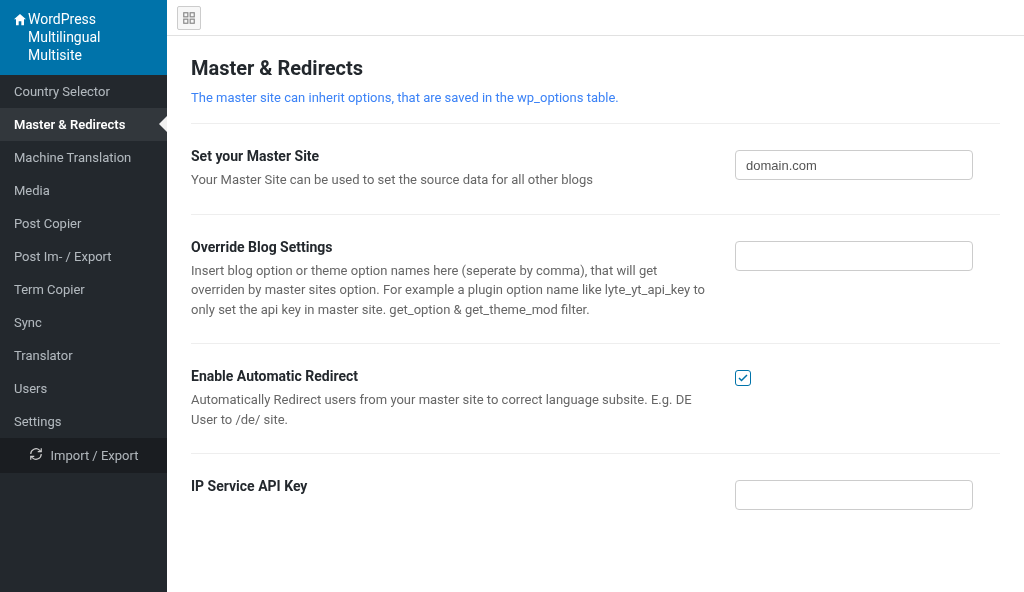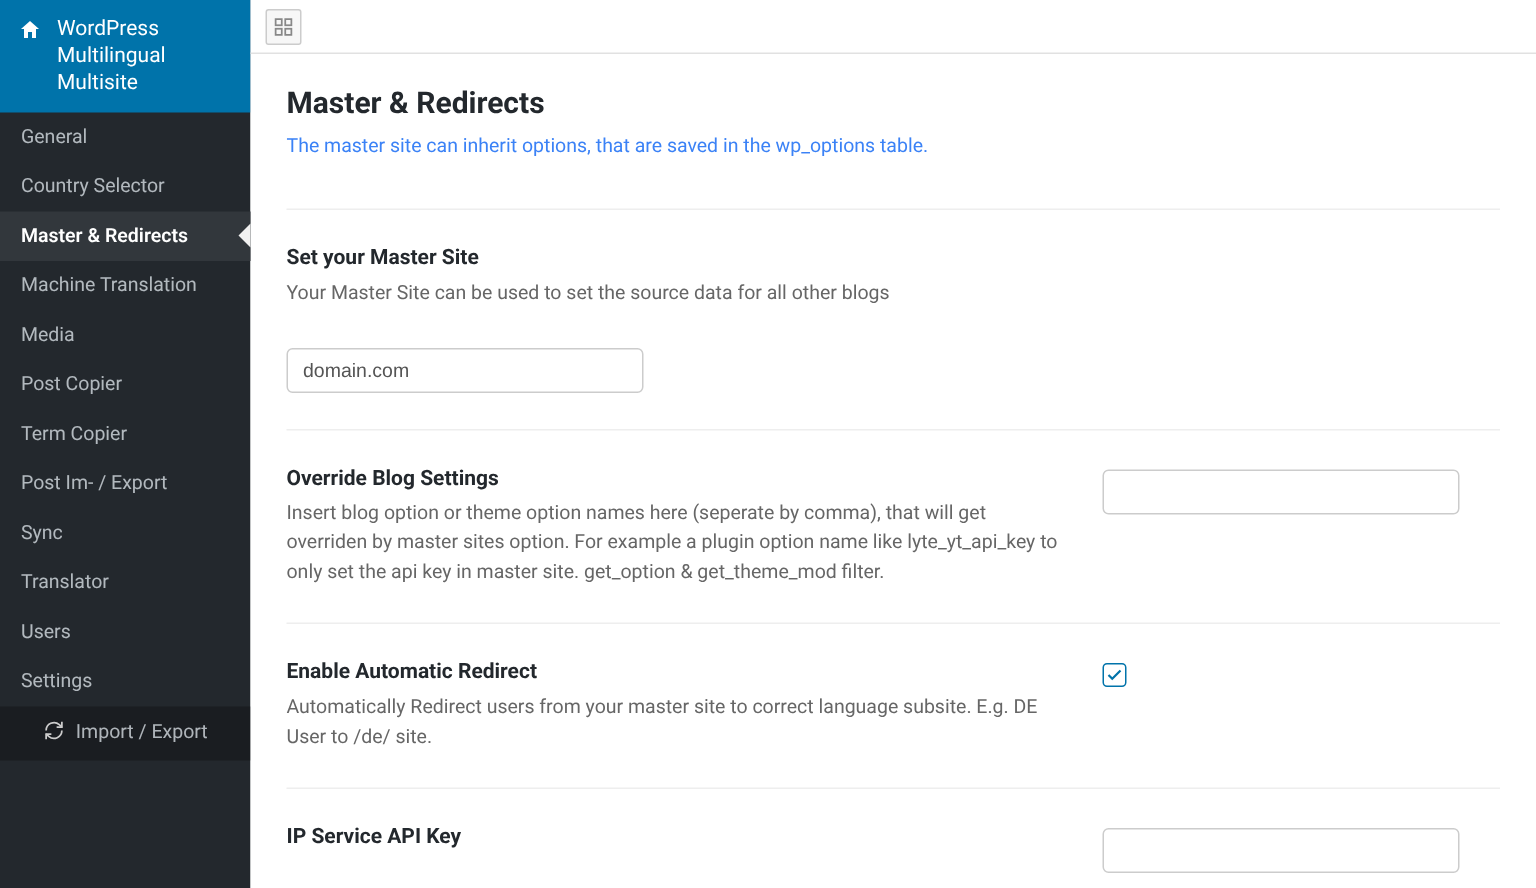--- a/index.html
+++ b/index.html
@@ -1,21 +1,21 @@
 <!DOCTYPE html>
 <html><head>
   <meta charset="utf-8">
   <style>
     * { margin: 0; padding: 0; box-sizing: border-box; }
     body { font-family: -apple-system, BlinkMacSystemFont, "Segoe UI", Roboto, sans-serif; font-size: 13px; color: #444; background: #f1f1f1; }
     .wrap { display: flex; min-height: 100vh; }
 
     
     .sidebar { width: 167px; background: #23282d; color: #ccc; flex-shrink: 0; display: flex; flex-direction: column; }
-    .sidebar-header { background: #0073aa; color: #fff; padding: 10px 12px; display: flex; align-items: flex-start; gap: 10px; font-weight: 400; font-size: 14px; line-height: 1.3; }
+    .sidebar-header { background: #0073aa; color: #fff; padding: 10px 12px; display: flex; align-items: flex-start; font-weight: 400; font-size: 14px; line-height: 1.3; }
     .sidebar-header .home-icon { flex-shrink: 0; margin-top: 2px; }
     .sidebar-item { padding: 9px 14px; color: rgba(240,246,252,0.7); cursor: pointer; font-size: 13px; display: flex; align-items: center; gap: 8px; }
     .sidebar-item.active { background: #32373c; color: #fff; font-weight: 600; position: relative; }
     .sidebar-item.active::after {
       content: '';
       position: absolute;
       right: 0;
       top: 50%;
       transform: translateY(-50%);
       width: 0; height: 0;
@@ -29,21 +29,21 @@
     .topbar { background: #fff; border-bottom: 1px solid #e1e1e1; height: 36px; display: flex; align-items: center; padding-left: 10px; }
     .toggle-box { width: 24px; height: 24px; border: 1px solid #ccc; display: flex; align-items: center; justify-content: center; cursor: pointer; color: #666; background: #f7f7f7; border-radius: 2px; }
 
     
     .main { flex: 1; display: flex; flex-direction: column; }
     .content { padding: 20px 24px 40px 24px; background: #fff; margin: 0; flex: 1; }
     h1.page-title { font-size: 20px; font-weight: 700; color: #23282d; margin-bottom: 10px; }
     .page-desc { color: #3b82f6; margin-bottom: 8px; font-size: 13px; }
 
     .field { display: flex; border-top: 1px solid #eee; padding: 24px 0 24px 0; gap: 24px; align-items: flex-start; }
-    .field:first-of-type { margin-top: 34px; flex-direction: column; }
+    .field:first-of-type { margin-top: 18px; }
     .field-left { width: 520px; flex-shrink: 0; }
     .field-title { font-weight: 700; color: #23282d; font-size: 14px; margin-bottom: 6px; }
     .field-desc { color: #666; font-size: 13px; line-height: 1.5; }
     .field-right { flex: 1; padding-top: 2px; }
 
     input[type="text"].wide { width: 238px; height: 30px; border: 1px solid #ccc; border-radius: 4px; padding: 4px 10px; font-size: 13px; color: #555; background: #fff; }
 
     .checkbox-indicator { width: 16px; height: 16px; border: 1px solid #0073aa; border-radius: 3px; display: inline-flex; align-items: center; justify-content: center; background: #fff; cursor: pointer; }
     .checkbox-indicator svg { width: 12px; height: 12px; }
   </style>
@@ -55,42 +55,39 @@
     <div class="sidebar-header">
       <span class="home-icon">
         <svg width="16" height="16" viewBox="0 0 24 24" fill="#fff">
             <path d="M12 3l9 8h-3v9h-4v-6H10v6H6v-9H3l9-8z"></path>
           </svg>
       </span>
       <span>WordPress Multilingual Multisite</span>
     </div>
 
     <div class="sidebar-item">
-        <span>General</span>
-      </div>
-    <div class="sidebar-item">
         <span>Country Selector</span>
       </div>
     <div class="sidebar-item active">
         <span>Master &amp; Redirects</span>
       </div>
     <div class="sidebar-item">
         <span>Machine Translation</span>
       </div>
     <div class="sidebar-item">
         <span>Media</span>
       </div>
     <div class="sidebar-item">
         <span>Post Copier</span>
       </div>
     <div class="sidebar-item">
-        <span>Term Copier</span>
+        <span>Post Im- / Export</span>
       </div>
     <div class="sidebar-item">
-        <span>Post Im- / Export</span>
+        <span>Term Copier</span>
       </div>
     <div class="sidebar-item">
         <span>Sync</span>
       </div>
     <div class="sidebar-item">
         <span>Translator</span>
       </div>
     <div class="sidebar-item">
         <span>Users</span>
       </div>

